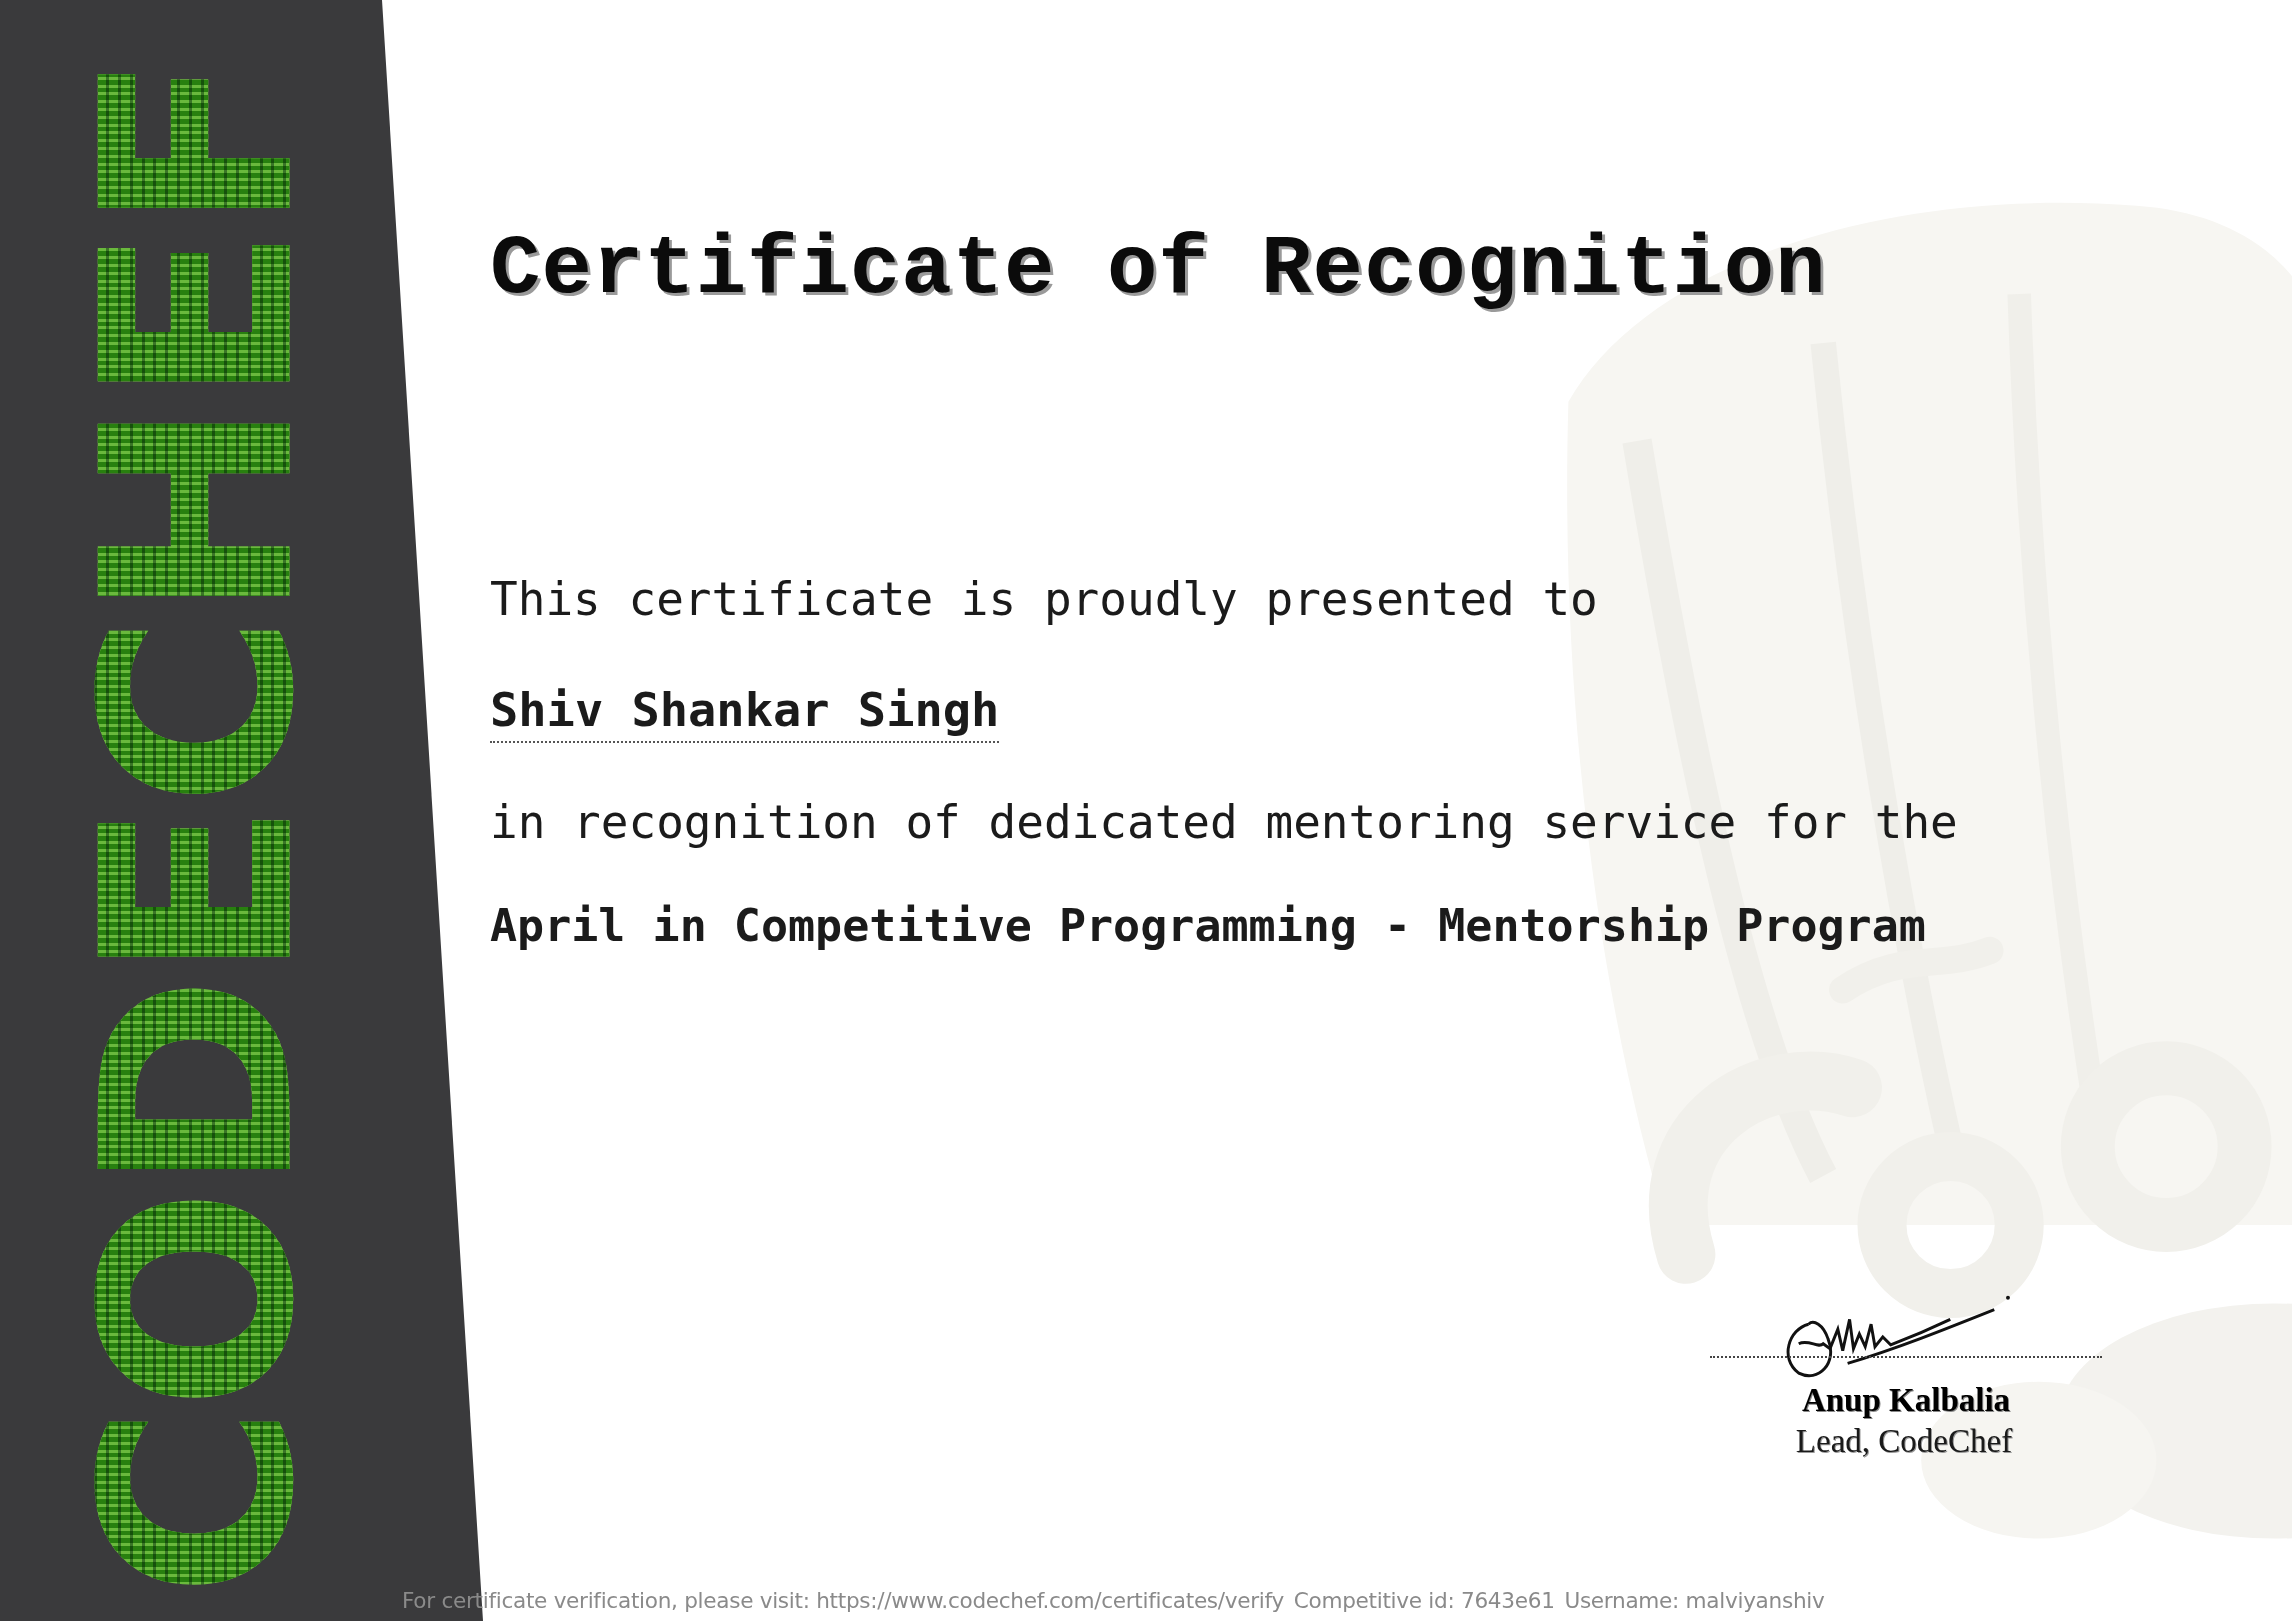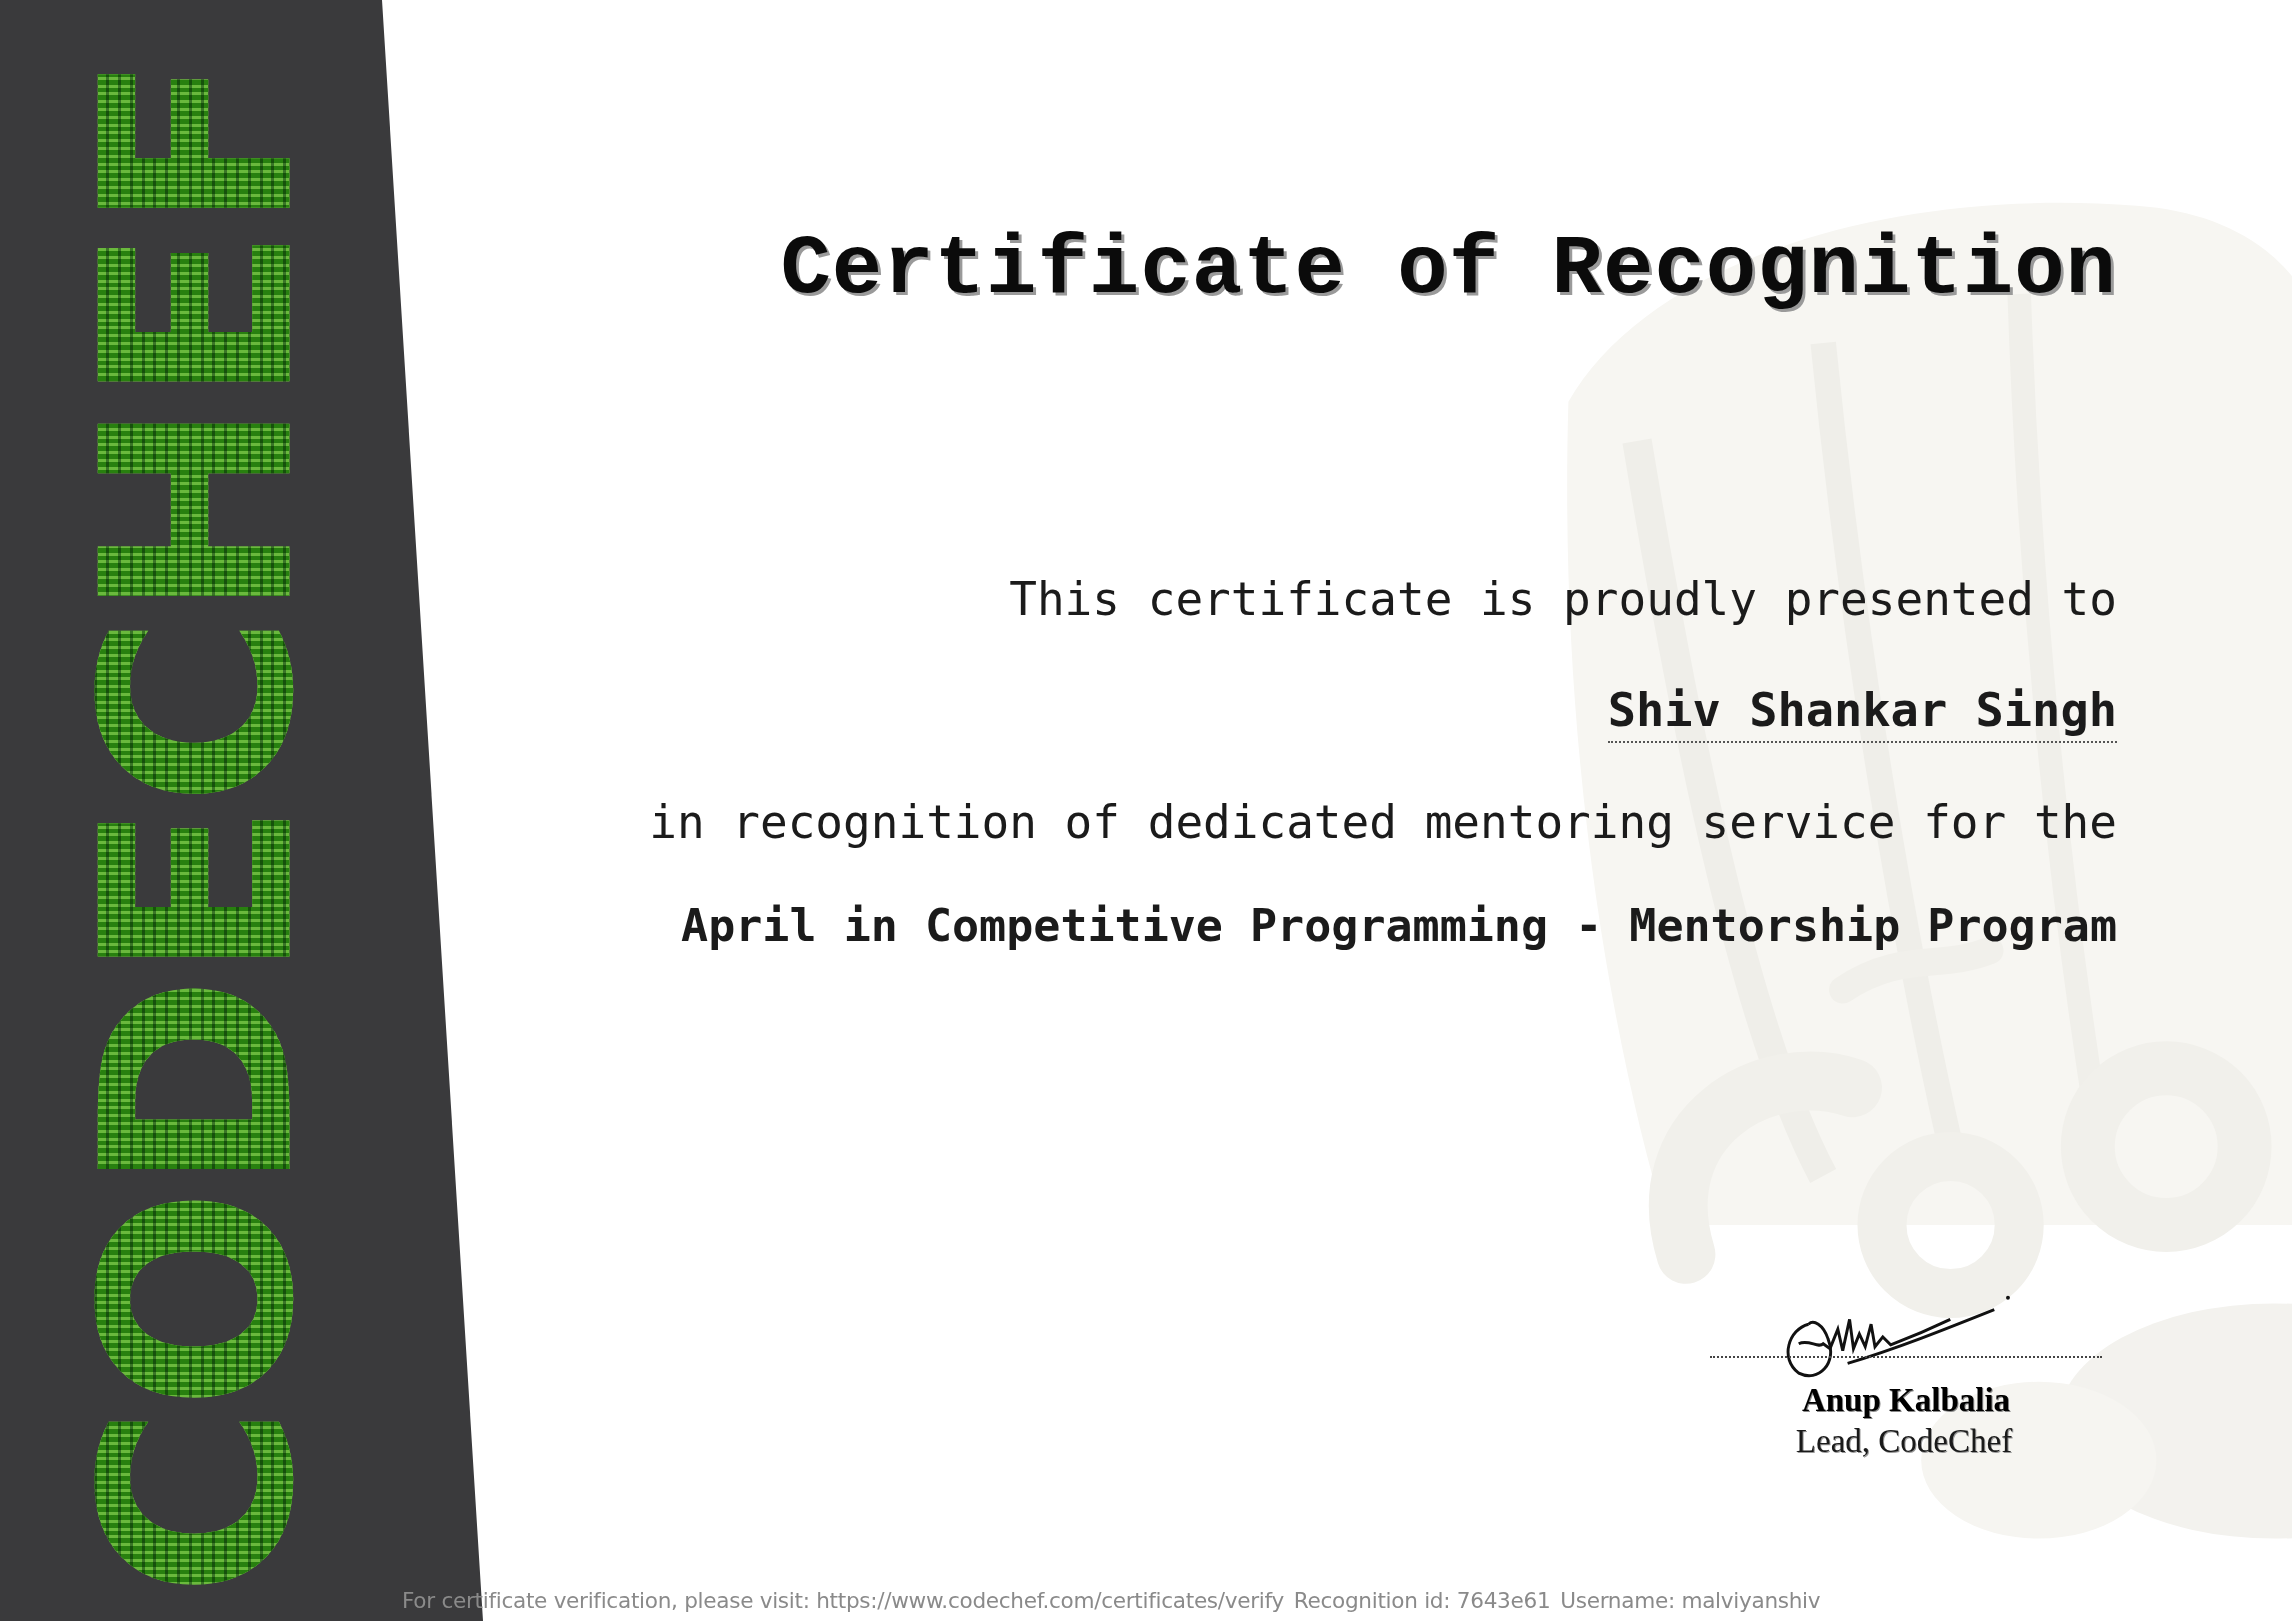--- a/index.html
+++ b/index.html
@@ -54,21 +54,21 @@
     -webkit-background-clip: text;
     background-clip: text;
     opacity: 0.92;
   }
   .cert-body {
     position: absolute;
     left: 490px;
     top: 0;
     width: 1627px;
     height: 1621px;
-    text-align: right;
+    text-align: left;
     color: #1b1b1b;
   }
   .title {
     position: absolute;
     left: 0;
     right: 0;
     top: 222px;
     font-family: "Liberation Mono", monospace;
     font-weight: bold;
     font-size: 84px;
@@ -194,15 +194,15 @@
     <path d="M30 55 C40 50, 50 60, 55 55 L62 60 L70 40 L75 62 L82 30 L86 60 L92 45 L98 58 L104 35 L108 58 L116 48 L124 56 C140 50, 160 42, 185 30" fill="none" stroke="#111" stroke-width="3"></path>
     <path d="M80 75 C130 60, 180 40, 230 20" fill="none" stroke="#111" stroke-width="3"></path>
     <circle cx="244" cy="8" r="2" fill="#111"></circle>
   </svg>
   <div class="signature-line"></div>
   <div class="signer-name">Anup Kalbalia</div>
   <div class="signer-title">Lead, CodeChef</div>
 </div>
 
 <div class="footer">
-  <span>For certificate verification, please visit: https://www.codechef.com/certificates/verify</span><span>Recognition id: 7643e61</span><span>Username: malviyanshiv</span>
+  <span>For certificate verification, please visit: https://www.codechef.com/certificates/verify</span><span>Competitive id: 7643e61</span><span>Username: malviyanshiv</span>
 </div>
 
 
 </body></html>

